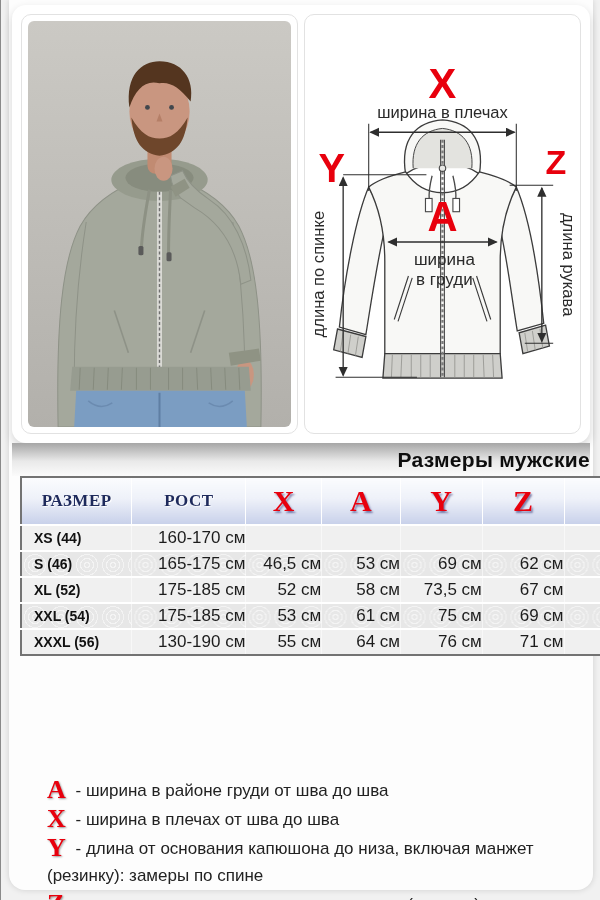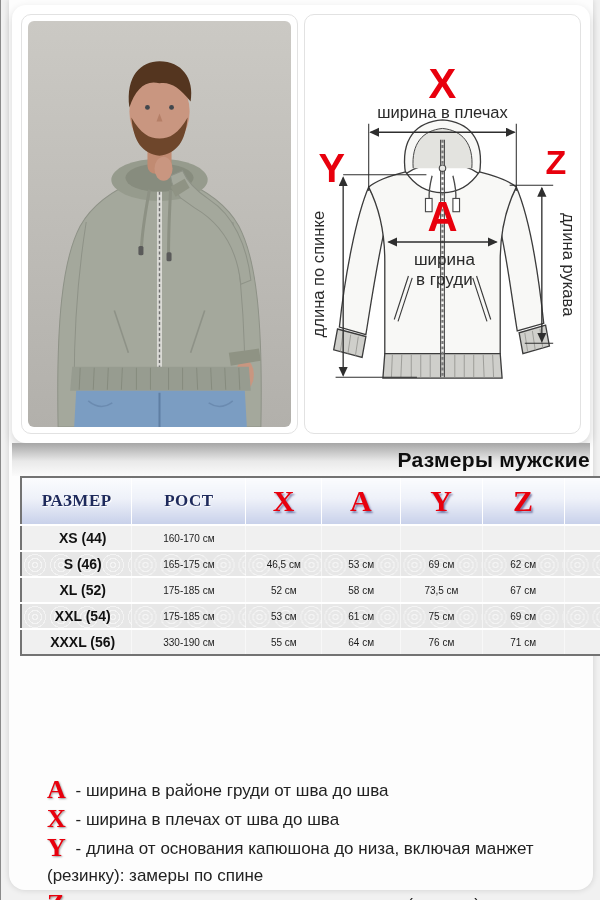--- a/index.html
+++ b/index.html
@@ -49,24 +49,24 @@
     font-family:"Liberation Serif", serif;font-weight:bold;
     font-size:17px;color:var(--navy,#1e2a5c);letter-spacing:.5px;
     text-shadow:1px 1px 1px #ffffff;
   }
   table.size-table th.red-letter{
     font-size:30px;color:var(--accent,#e8000d);
     text-shadow:1.5px 1.5px 2px rgba(40,40,110,.55);
   }
   table.size-table td{
     height:24px;border-top:2px solid #fff;border-right:1px solid rgba(255,255,255,.55);
-    font-size:10px;color:#1c1c1c;text-align:center;padding:0;
+    font-size:17px;color:#1c1c1c;text-align:right;padding:0;
   }
   table.size-table td.size-cell{
-    text-align:center;padding-left:12px;font-weight:bold;font-size:14px;color:#111;
+    text-align:left;padding-left:12px;font-weight:bold;font-size:14px;color:#111;
   }
   table.size-table tr.row-odd td{background:#f0f0f0;}
   table.size-table tr.row-even td{
     background-color:#e7e7e7;
     background-image:radial-gradient(circle,rgba(255,255,255,0) 0 2px,rgba(255,255,255,.55) 2px 3px,
       rgba(255,255,255,0) 3px 6px,rgba(255,255,255,.55) 6px 7px,
       rgba(255,255,255,0) 7px 10px,rgba(255,255,255,.5) 10px 11px,rgba(255,255,255,0) 11px);
     background-size:26px 26px;
     margin-top:8px;
   }
@@ -307,21 +307,21 @@
       <td class="size-cell">XXL (54)</td>
       <td>175-185 см</td>
       <td>53 см</td>
       <td>61 см</td>
       <td>75 см</td>
       <td>69 см</td>
       <td></td>
     </tr>
         <tr class="row-odd">
       <td class="size-cell">XXXL (56)</td>
-      <td>330-190 см</td>
+      <td>130-190 см</td>
       <td>55 см</td>
       <td>64 см</td>
       <td>76 см</td>
       <td>71 см</td>
       <td></td>
     </tr>
       </tbody>
   </table>
 
 

